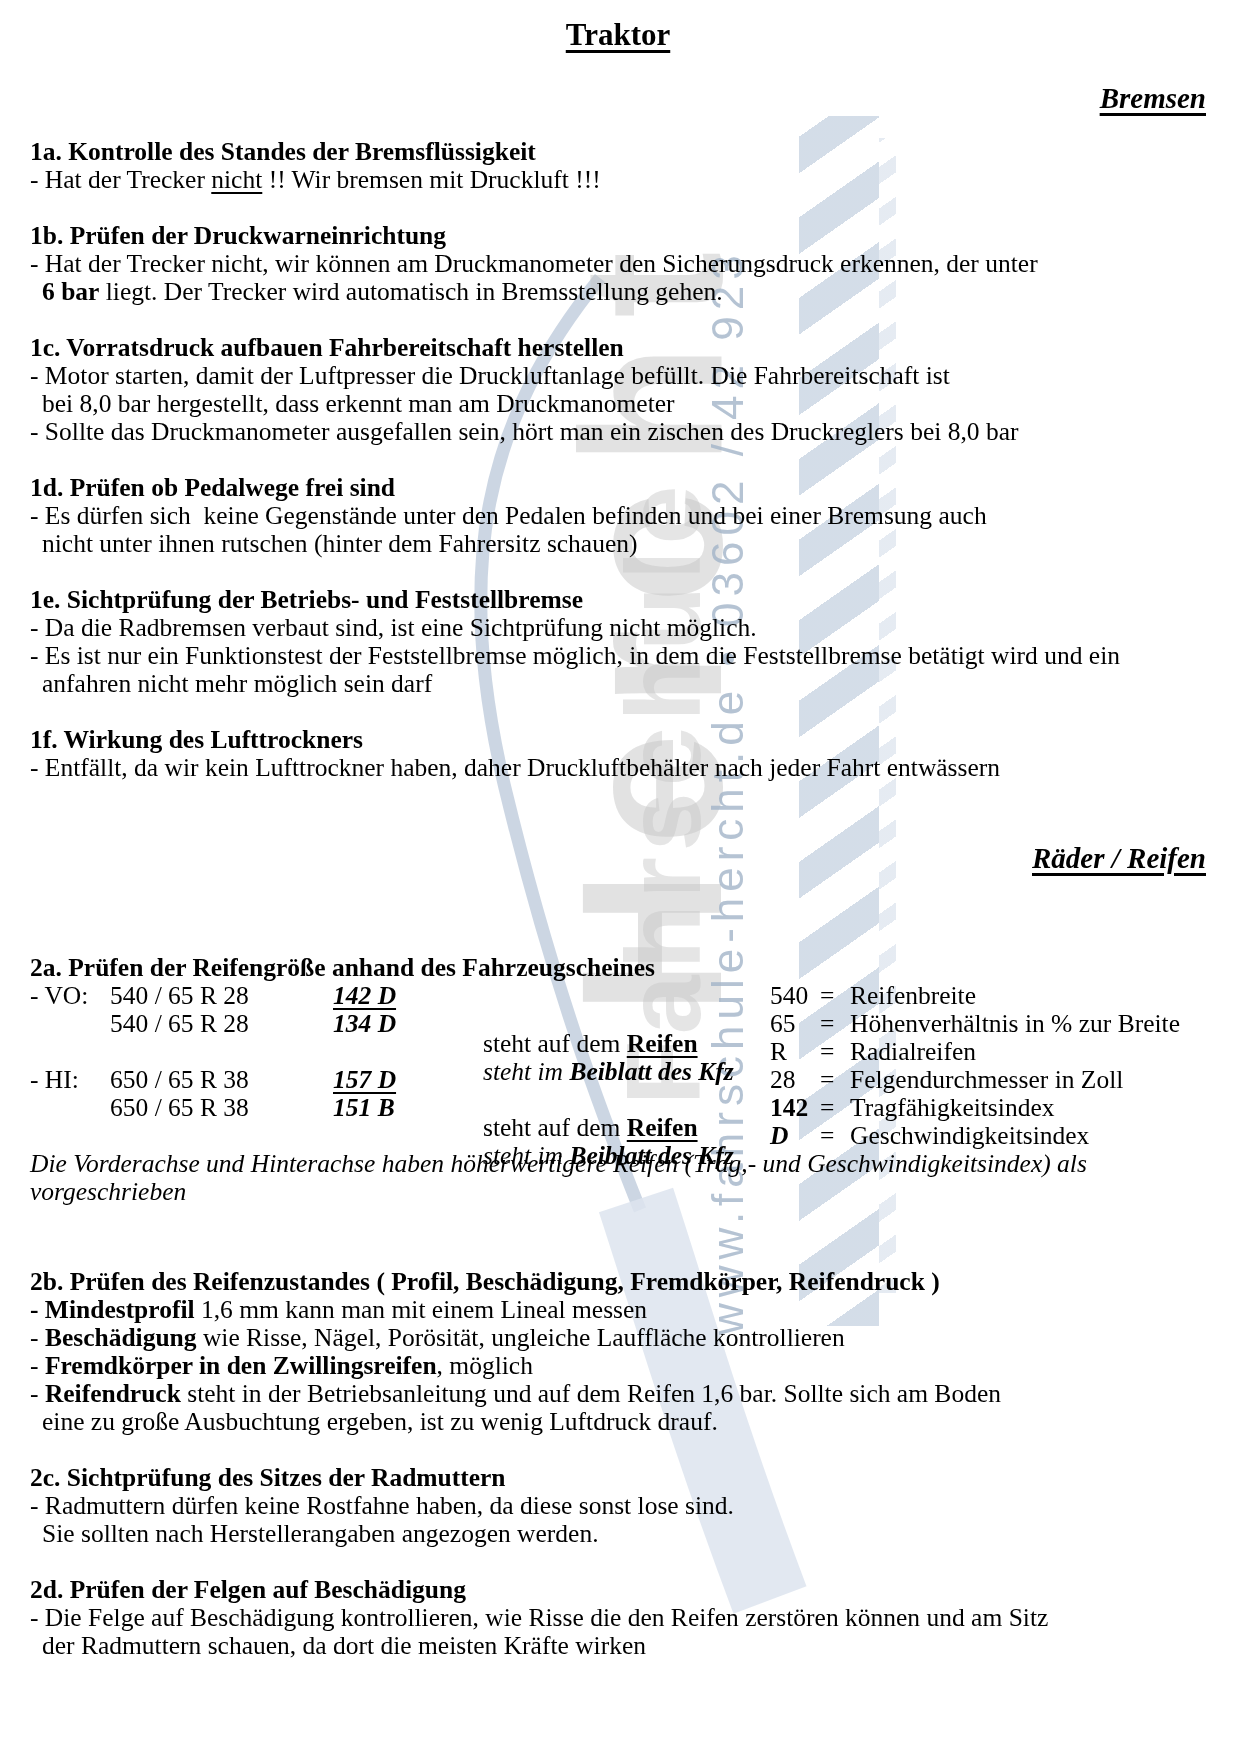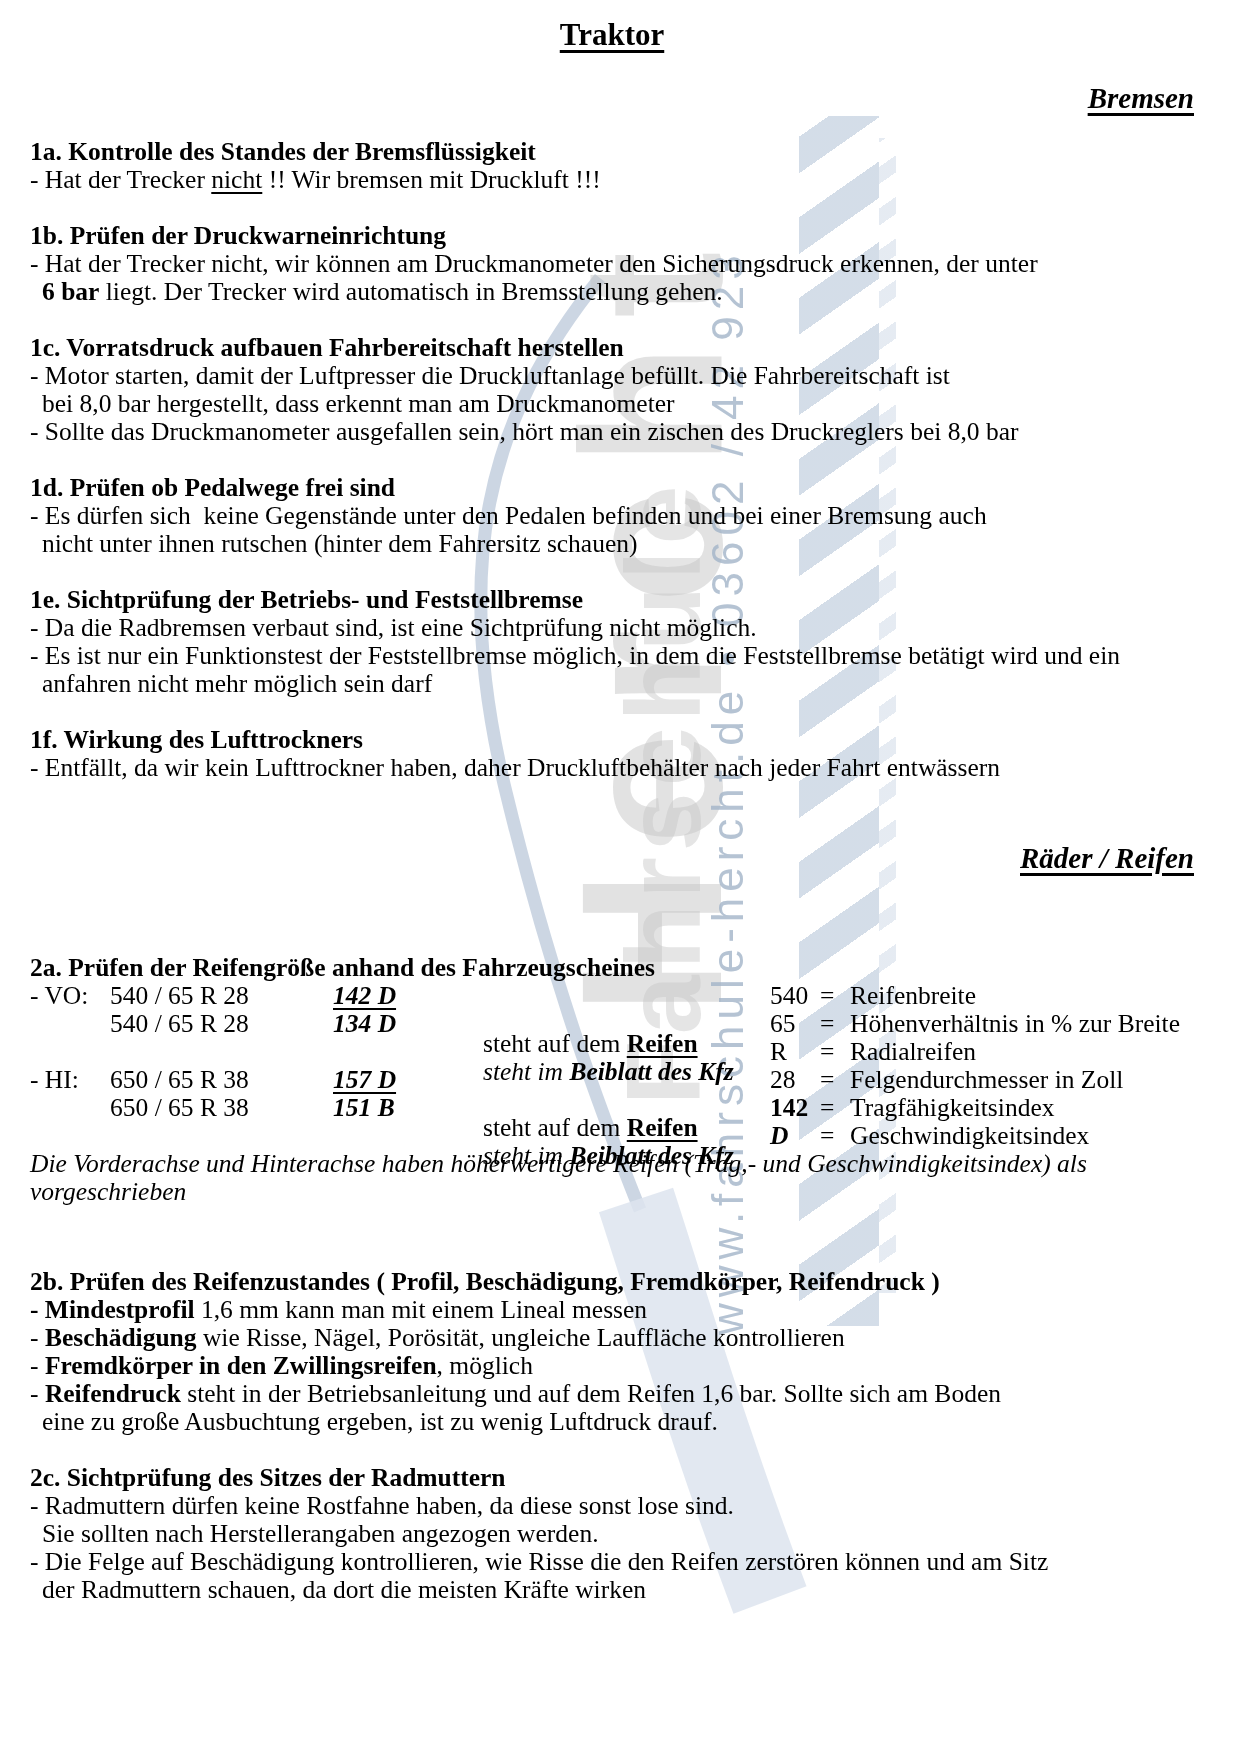--- a/index.html
+++ b/index.html
@@ -22,21 +22,21 @@
     position:absolute; left:799px; top:116px; width:80px; height:1210px;
     opacity:.85;
   }
   .wm-stripes-thin {
     position:absolute; left:879px; top:138px; width:17px; height:1155px;
     opacity:.8;
   }
   
   .doc {
     position:absolute; inset:0; z-index:1;
-    padding:16px 16px 0 30px;
+    padding:16px 4px 0 30px;
     font-size:25.5px; line-height:28px;font-family:Liberation Serif, serif;
   }
   .doc > div { white-space:nowrap; }
   .t-title { text-align:center; font-size:31px; line-height:38px; font-weight:700; margin-right:30px; }
   .t-title .ul { text-decoration:underline; text-decoration-thickness:3px; text-underline-offset:5px; }
   .t-sub   { text-align:right; font-size:29px; line-height:36px; font-weight:700; font-style:italic; margin-right:30px; }
   .t-sub .ul { text-decoration:underline; text-decoration-thickness:2.5px; text-underline-offset:5px; }
   .sub-0 { margin-top:26px; margin-bottom:22px; }
   .sub-1 { margin-top:58px; margin-bottom:78px; }
   .h  { font-weight:700; margin-top:28px; }
@@ -148,17 +148,18 @@
       <div class="pi"><span>vorgeschrieben</span></div>
       <div class="h">2b. Prüfen des Reifenzustandes ( Profil, Beschädigung, Fremdkörper, Reifendruck )</div>
       <div class="p"><span class="b">- Mindestprofil </span><span>1,6 mm kann man mit einem Lineal messen</span></div>
       <div class="p"><span>- </span><span class="b">Beschädigung</span><span> wie Risse, Nägel, Porösität, ungleiche Lauffläche kontrollieren</span></div>
       <div class="p"><span>- </span><span class="b">Fremdkörper in den Zwillingsreifen</span><span>, möglich</span></div>
       <div class="p"><span>- </span><span class="b">Reifendruck</span><span> steht in der Betriebsanleitung und auf dem Reifen 1,6 bar. Sollte sich am Boden</span></div>
       <div class="p ind"><span>eine zu große Ausbuchtung ergeben, ist zu wenig Luftdruck drauf.</span></div>
       <div class="h">2c. Sichtprüfung des Sitzes der Radmuttern</div>
       <div class="p"><span>- Radmuttern dürfen keine Rostfahne haben, da diese sonst lose sind.</span></div>
       <div class="p ind"><span>Sie sollten nach Herstellerangaben angezogen werden.</span></div>
+      <div class="h">2d. Prüfen der Felgen auf Beschädigung</div>
       <div class="p"><span>- Die Felge auf Beschädigung kontrollieren, wie Risse die den Reifen zerstören können und am Sitz</span></div>
       <div class="p ind"><span>der Radmuttern schauen, da dort die meisten Kräfte wirken</span></div>
     </div>
 
 </div>
 
 </body></html>

